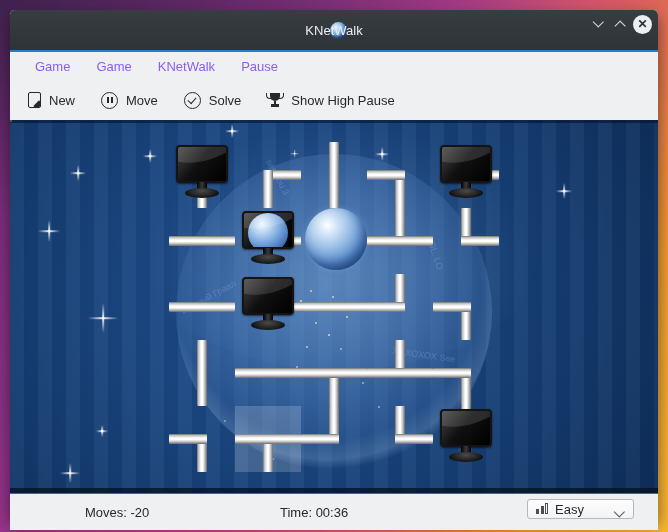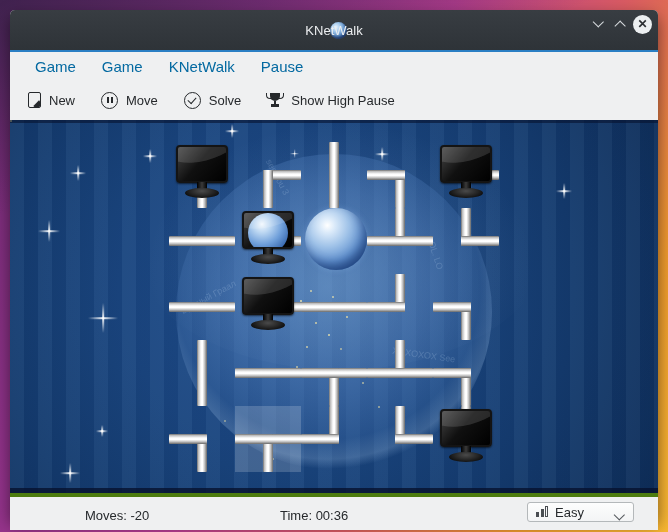--- a/index.html
+++ b/index.html
@@ -35,21 +35,21 @@
   .chev.up:before   { transform:rotate(135deg) translate(0px,-3px); }
   .close-btn { width:19px; height:19px; border-radius:50%; background:#eceff1;
     display:flex; align-items:center; justify-content:center; }
   .close-btn span { color:#2a2e32; font-size:12px; line-height:1; font-weight:bold; }
 
   .accent-line { height:2px; background:#2a7fc4; }
 
   
   .menubar { height:28px; background:#eff0f1; display:flex; align-items:center;
     padding-left:12px; }
-  .menu-item { padding:0 13px; font-size:15px; color:#0369a1; }
+  .menu-item { padding:0 13px; font-size:13px; color:#8b5cf6; }
 
   
   .toolbar { height:40px; background:#eff0f1; display:flex; align-items:center;
     padding-left:18px; gap:26px; }
   .tool-btn { display:flex; align-items:center; gap:8px; font-size:13px; color:#26292c; }
 
   .ic-new { width:13px; height:16px; border:1.5px solid #26292c; border-radius:2px;
     position:relative; overflow:hidden; background:#eff0f1; }
   .ic-new:after { content:''; position:absolute; right:-3px; bottom:-3px;
     width:8px; height:8px; background:#26292c; transform:rotate(45deg); }
@@ -131,21 +131,21 @@
     background:rgba(255,255,255,.13); border-radius:50%; transform:rotate(-14deg); }
   .neck { position:absolute; left:21px; top:37px; width:10px; height:8px;
     background:linear-gradient(to right, #000, #3a3a3a, #000); }
   .mbase { position:absolute; left:9px; top:43px; width:34px; height:10px; border-radius:50%;
     background:radial-gradient(ellipse at 50% 30%, #4a4a4a 0%, #101010 75%); }
   .globe { position:absolute; left:4px; top:0px; width:40px; height:40px; border-radius:50%;
     background:radial-gradient(circle at 35% 28%, #f2f8fe 0%, #bcd7f2 22%, #6f9fda 52%, #3a6ab0 78%, #24528f 100%); }
 
   
   .statusbar { position:relative; height:37px; background:#eff0f1;
-    border-top:4px solid #4d7c0f; font-size:13px; color:#26292c; }
+    border-top:1px solid #4d7c0f; font-size:13px; color:#26292c; }
   .moves-text { position:absolute; left:75px; top:11px; }
   .time-text  { position:absolute; left:270px; top:11px; }
   .difficulty { position:absolute; left:517px; top:5px; width:107px; height:20px;
     background:linear-gradient(#fdfdfd,#f3f4f5); border:1px solid #b4b8ba; border-radius:3px;
     display:flex; align-items:center; padding-left:8px; }
   .diff-bars { width:13px; height:12px; position:relative; margin-right:6px; }
   .diff-bars i { position:absolute; bottom:1px; width:3px; display:block; }
   .diff-bars i:nth-child(1){ left:0;  height:5px; background:#4a4e52; }
   .diff-bars i:nth-child(2){ left:4.5px; height:8px; background:#4a4e52; }
   .diff-bars i:nth-child(3){ left:9px; height:11px; border:1px solid #4a4e52; }

